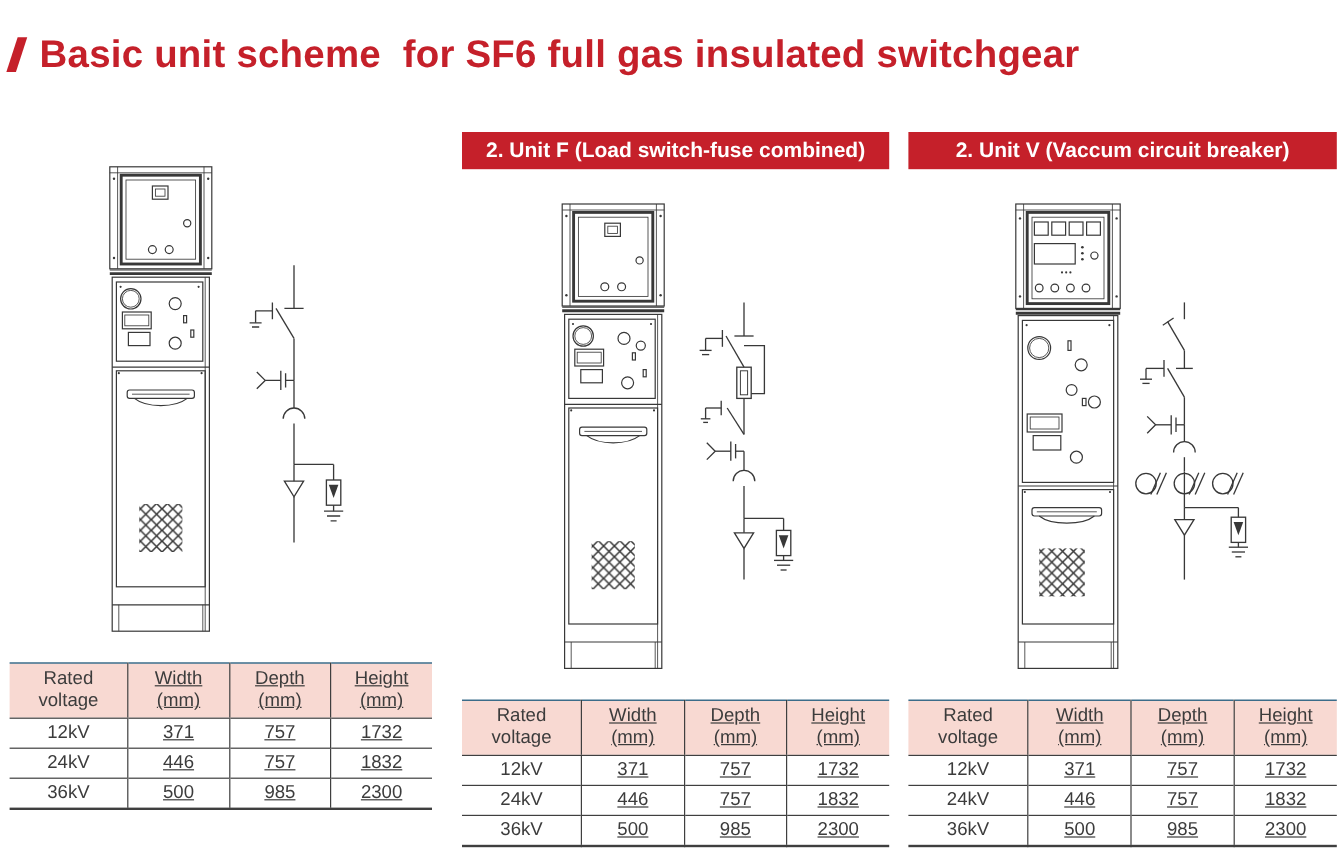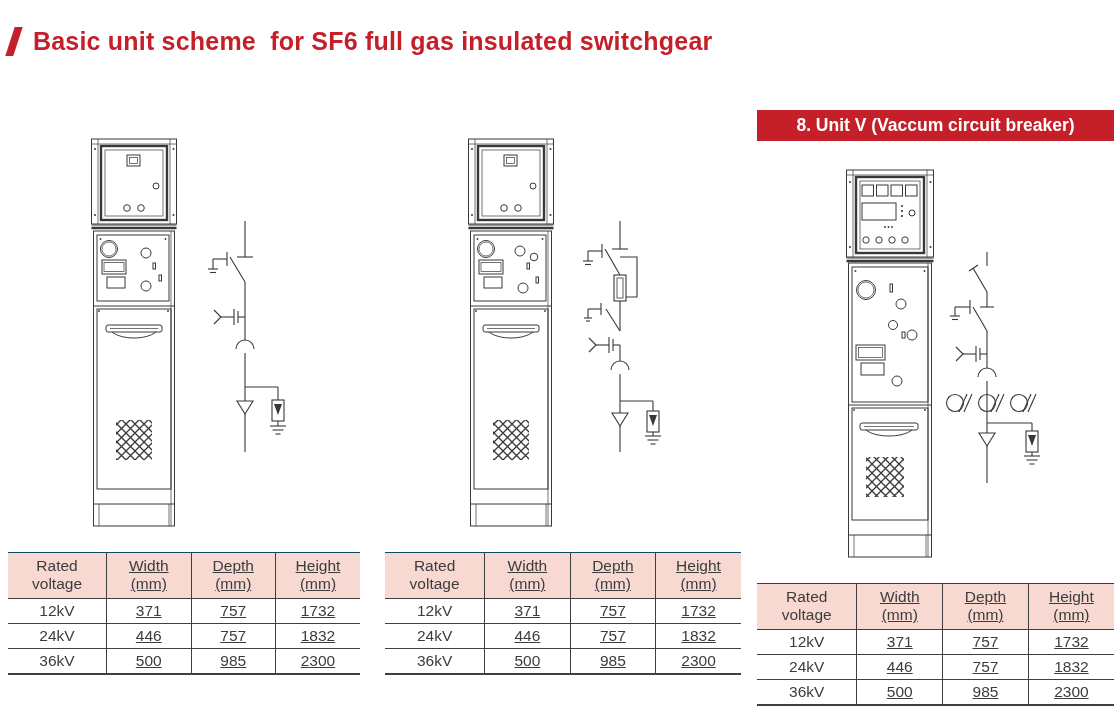--- a/index.html
+++ b/index.html
@@ -8,21 +8,21 @@
     --line:#3f3f3f;
     --ink:#383838;
   }
   html,body{margin:0;padding:0;}
   body{
     width:1120px;height:721px;background:#fff;position:relative;overflow:hidden;
     font-family:"Liberation Sans",sans-serif;color:#3c3c3c;
   }
   .title-row{position:absolute;top:27px;left:10px;display:flex;align-items:center;}
   .slash{width:8px;height:29px;background:var(--red);transform:skewX(-18deg);margin-right:15px;}
-  .page-title{font-size:25px;font-weight:bold;color:var(--red);margin:0;white-space:pre;letter-spacing:0.2px;}
+  .page-title{font-size:32px;font-weight:bold;color:var(--red);margin:0;white-space:pre;letter-spacing:0.2px;}
 
   .columns{position:absolute;top:110px;left:0;width:1120px;height:611px;}
   .unit{position:absolute;top:0;}
   .unit-1{left:8px;width:352px;}
   .unit-2{left:385px;width:356px;}
   .unit-3{left:757px;width:357px;}
 
   .banner{
     height:31px;background:var(--red);color:#fff;font-size:17.5px;font-weight:bold;
     display:flex;align-items:center;justify-content:center;white-space:pre;
@@ -190,20 +190,21 @@
           <td>36kV</td>
           <td>500</td>
           <td>985</td>
           <td>2300</td>
         </tr>
       </tbody>
     </table>
   </section>
 
   <section class="unit unit-2">
+    <div class="banner">2. Unit F (Load switch-fuse combined)</div>
     <div class="drawing">
 
       <svg class="cabinet" width="88" height="392" viewBox="0 0 88 392">
         <rect class="ln" x="1.5" y="3" width="85" height="85"></rect>
         <line class="thin" x1="1.5" y1="8" x2="86.5" y2="8"></line>
         <line class="thin" x1="8" y1="3" x2="8" y2="88"></line>
         <line class="thin" x1="80" y1="3" x2="80" y2="88"></line>
         <circle class="dot" cx="5" cy="13" r="1"></circle>
           <circle class="dot" cx="5" cy="79" r="1"></circle>
         <circle class="dot" cx="83.5" cy="13" r="1"></circle>
@@ -320,21 +321,21 @@
           <td>36kV</td>
           <td>500</td>
           <td>985</td>
           <td>2300</td>
         </tr>
       </tbody>
     </table>
   </section>
 
   <section class="unit unit-3">
-    <div class="banner">8. Unit V (Vaccum circuit breaker)</div>
+    <div class="banner">2. Unit V (Vaccum circuit breaker)</div>
     <div class="drawing">
 
       <svg class="cabinet" width="90" height="392" viewBox="0 0 90 392">
         <rect class="ln" x="1.5" y="3" width="87" height="87"></rect>
         <line class="thin" x1="1.5" y1="8" x2="88.5" y2="8"></line>
         <line class="thin" x1="8" y1="3" x2="8" y2="90"></line>
         <line class="thin" x1="82" y1="3" x2="82" y2="90"></line>
         <circle class="dot" cx="5" cy="15" r="1"></circle>
           <circle class="dot" cx="5" cy="80" r="1"></circle>
         <circle class="dot" cx="85.5" cy="15" r="1"></circle>

